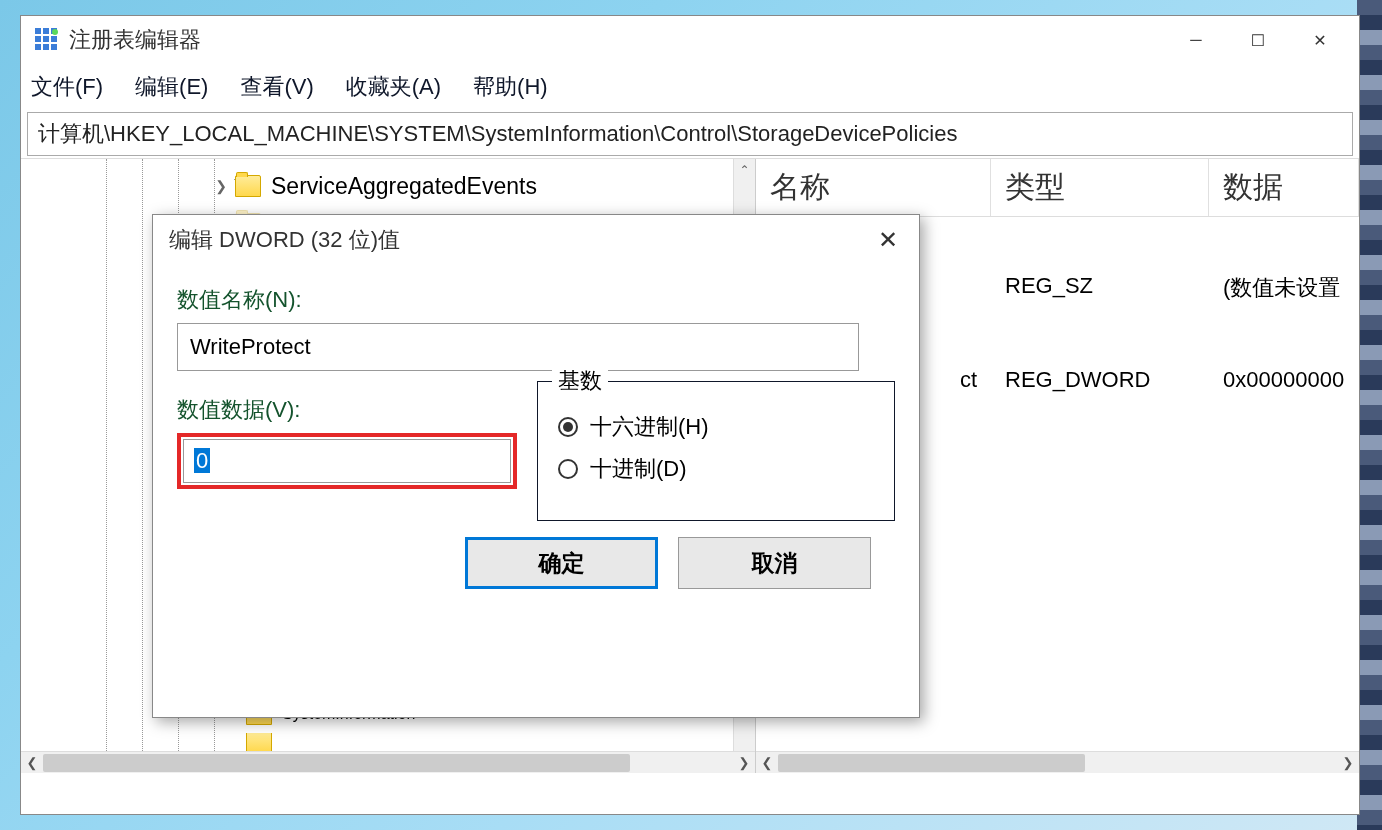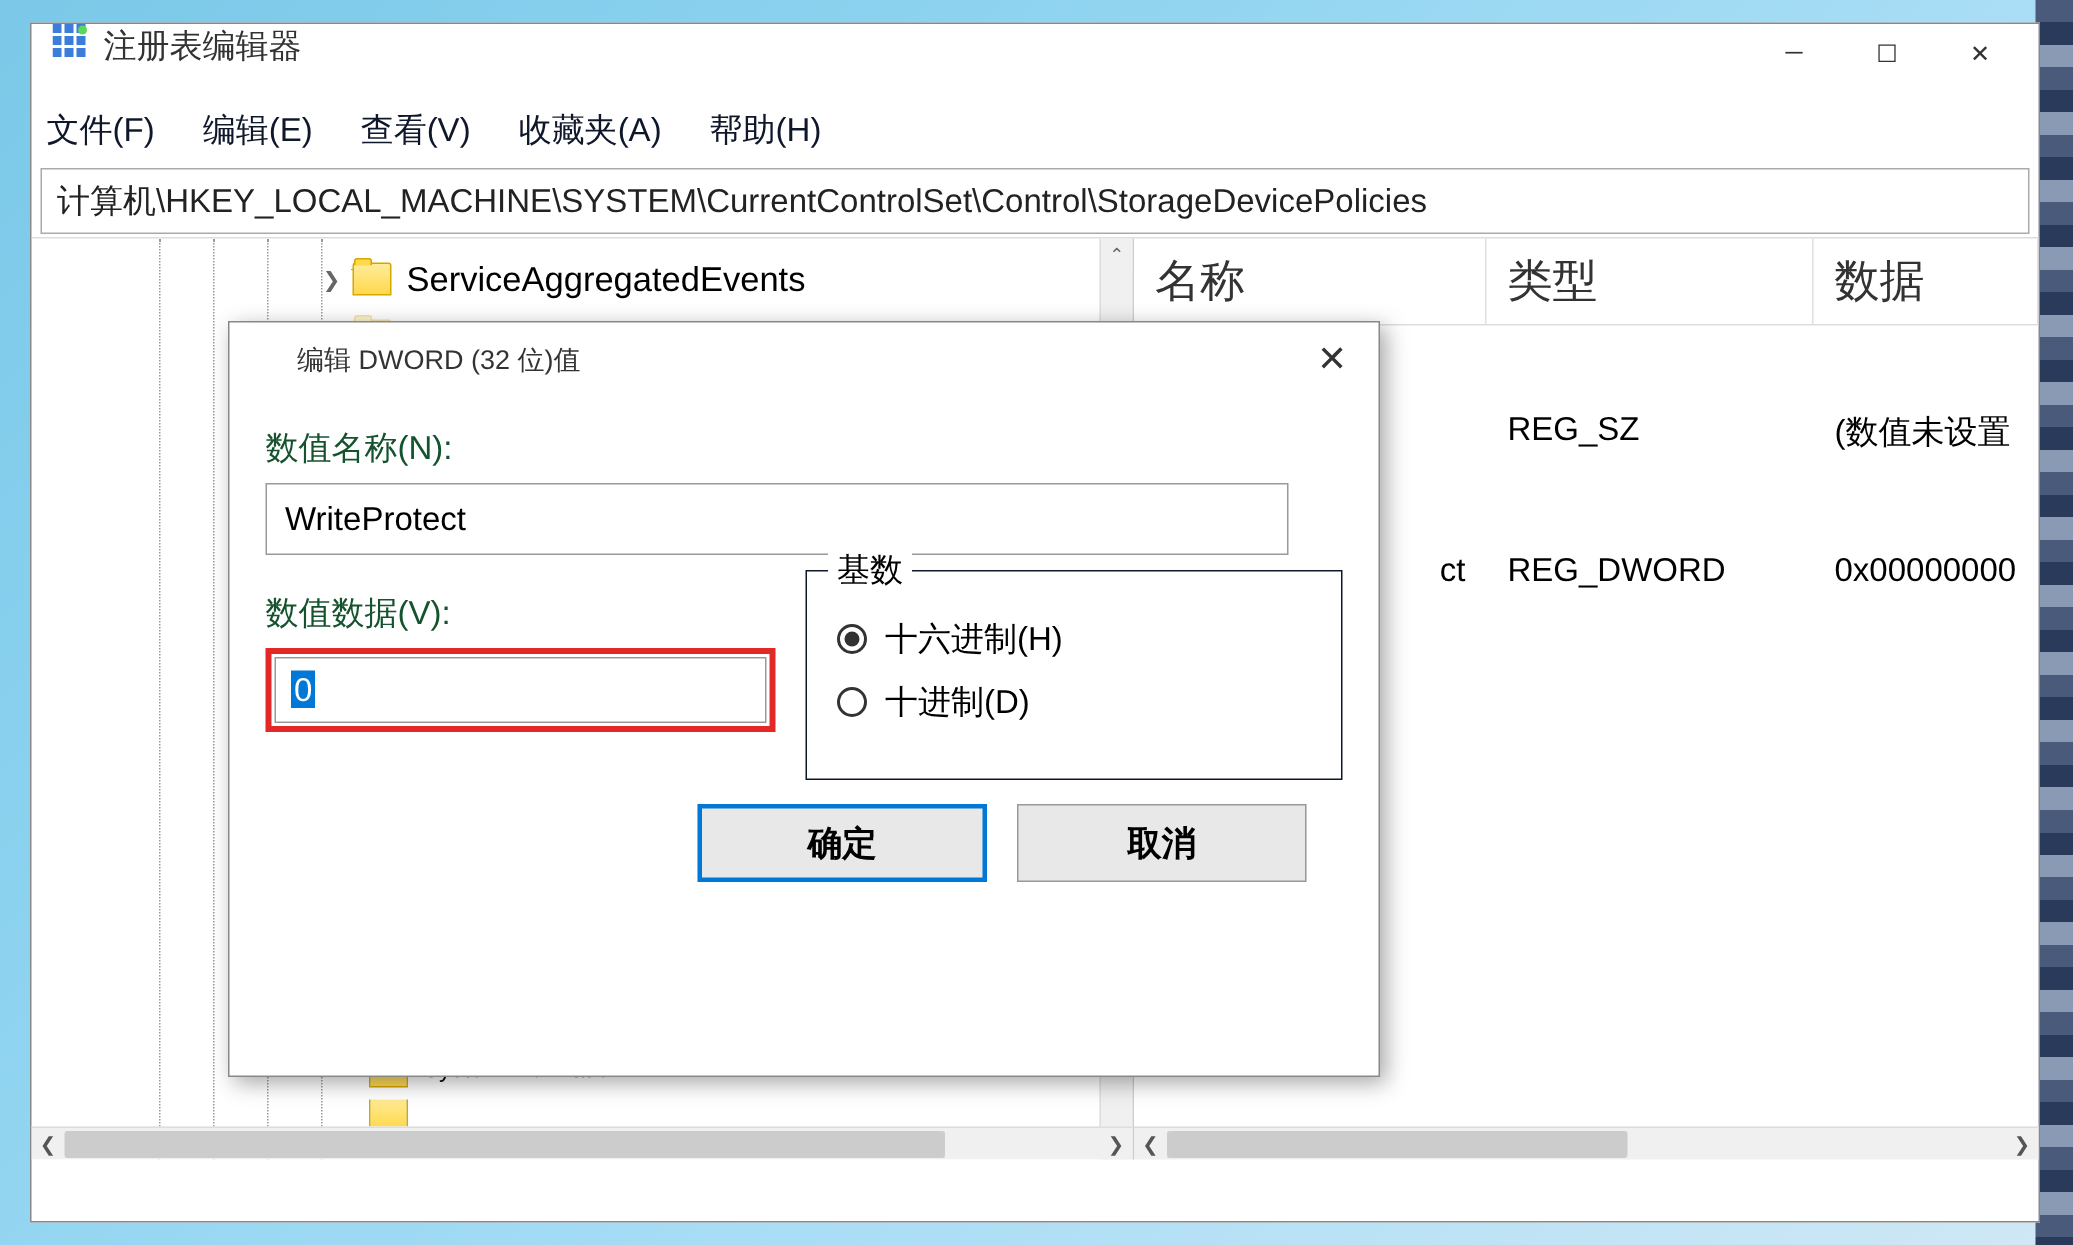--- a/index.html
+++ b/index.html
@@ -38,21 +38,21 @@
       position: relative;
       background: #ffffff;
       border: 1px solid #888;
       width: 1340px;
       height: 800px;
       z-index: 1;
     }
     
     .title-bar {
       display: flex;
-      align-items: flex-start;
+      align-items: center;
       height: 48px;
       padding: 0 8px;
     }
     
     .app-icon {
       width: 24px;
       height: 24px;
       margin-right: 10px;
       margin-left: 6px;
       display: inline-block;
@@ -303,23 +303,22 @@
     }
     
     .dialog-title-bar {
       display: flex;
       align-items: center;
       justify-content: space-between;
       padding: 10px 16px;
     }
     
     .dialog-title {
-      font-size: 18px;
+      font-size: 22px;
       color: #333;
-      margin-left: 29px;
     }
     
     .dialog-close {
       font-size: 24px;
       color: #333;
       width: 30px;
       text-align: center;
     }
     
     .dialog-body {
@@ -500,21 +499,21 @@
   </div>
 
   <div class="menu-bar">
     <span class="menu-item">文件(F)</span>
     <span class="menu-item">编辑(E)</span>
     <span class="menu-item">查看(V)</span>
     <span class="menu-item">收藏夹(A)</span>
     <span class="menu-item">帮助(H)</span>
   </div>
 
-  <div class="address-bar">计算机\HKEY_LOCAL_MACHINE\SYSTEM\CurrentControlSet\Control\StorageDevicePolicies</div>
+  <div class="address-bar">计算机\HKEY_LOCAL_MACHINE\SYSTEM\SystemInformation\Control\StorageDevicePolicies</div>
 
   <div class="content-area">
 
     <div class="tree-panel">
       <div class="tree-lines">
         <div class="tree-dotline" style="left:112px"></div>
         <div class="tree-dotline" style="left:148px"></div>
         <div class="tree-dotline" style="left:168px; height:38px; top:20px; border-left:none; border-top:1px dotted #999; width:20px"></div>
       </div>
       <div class="tree-content">

